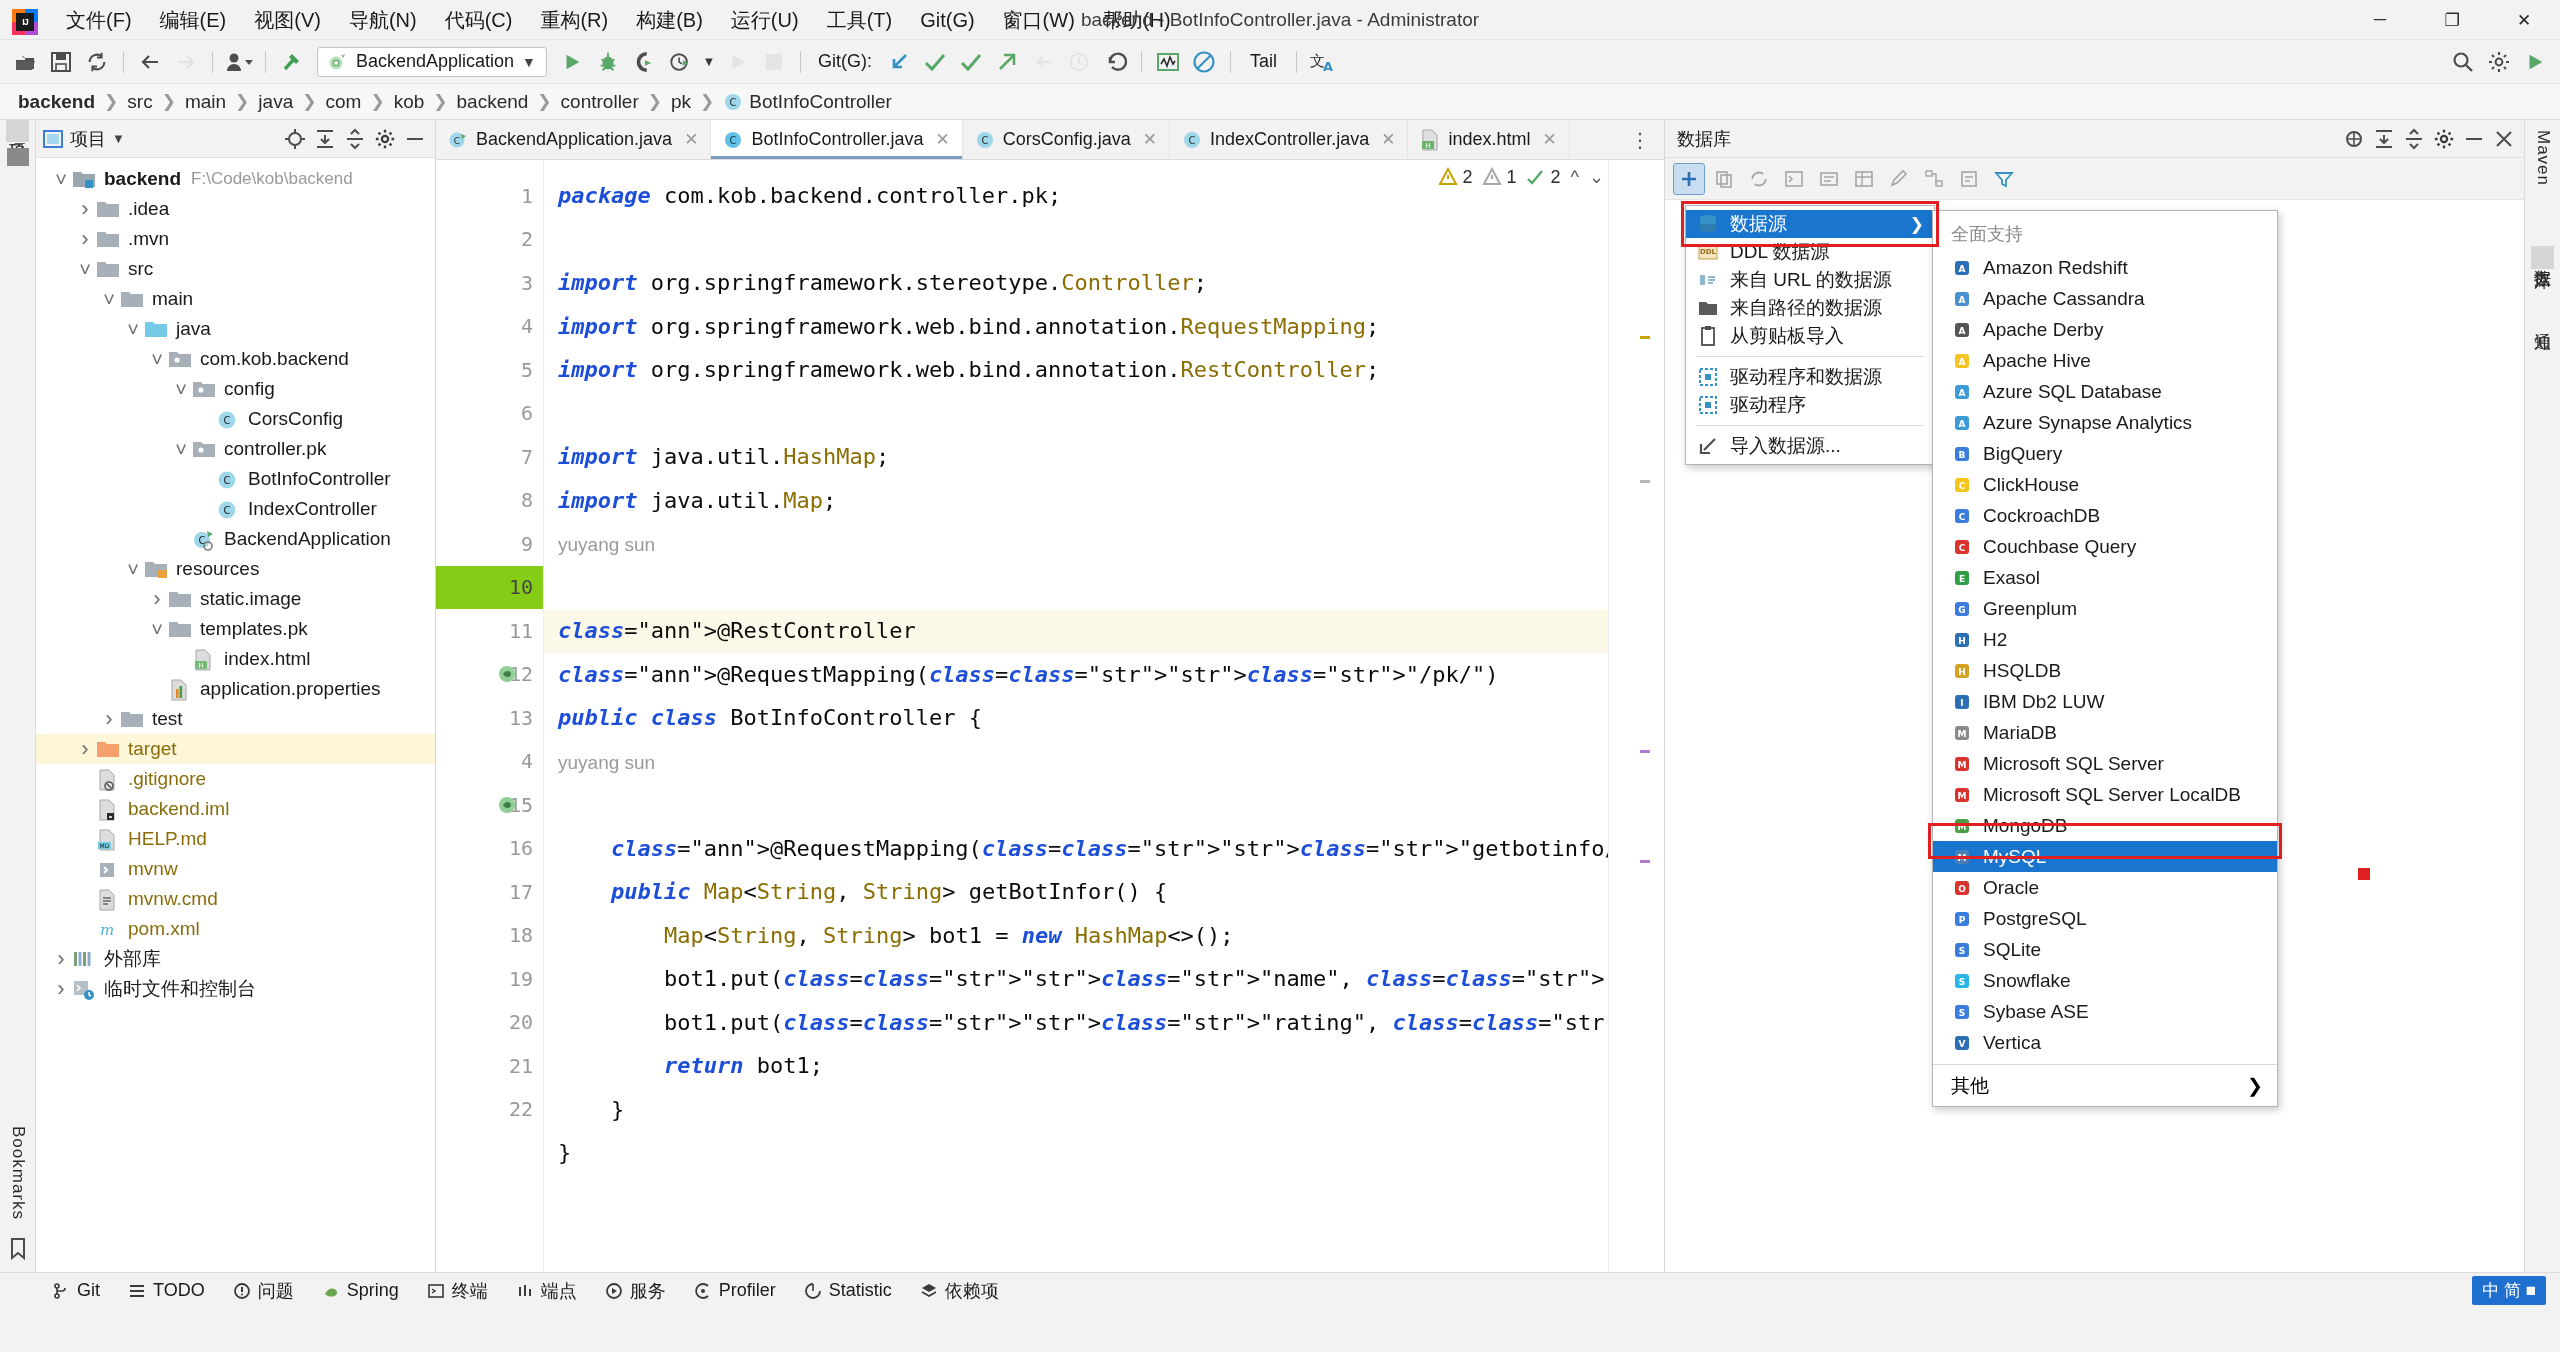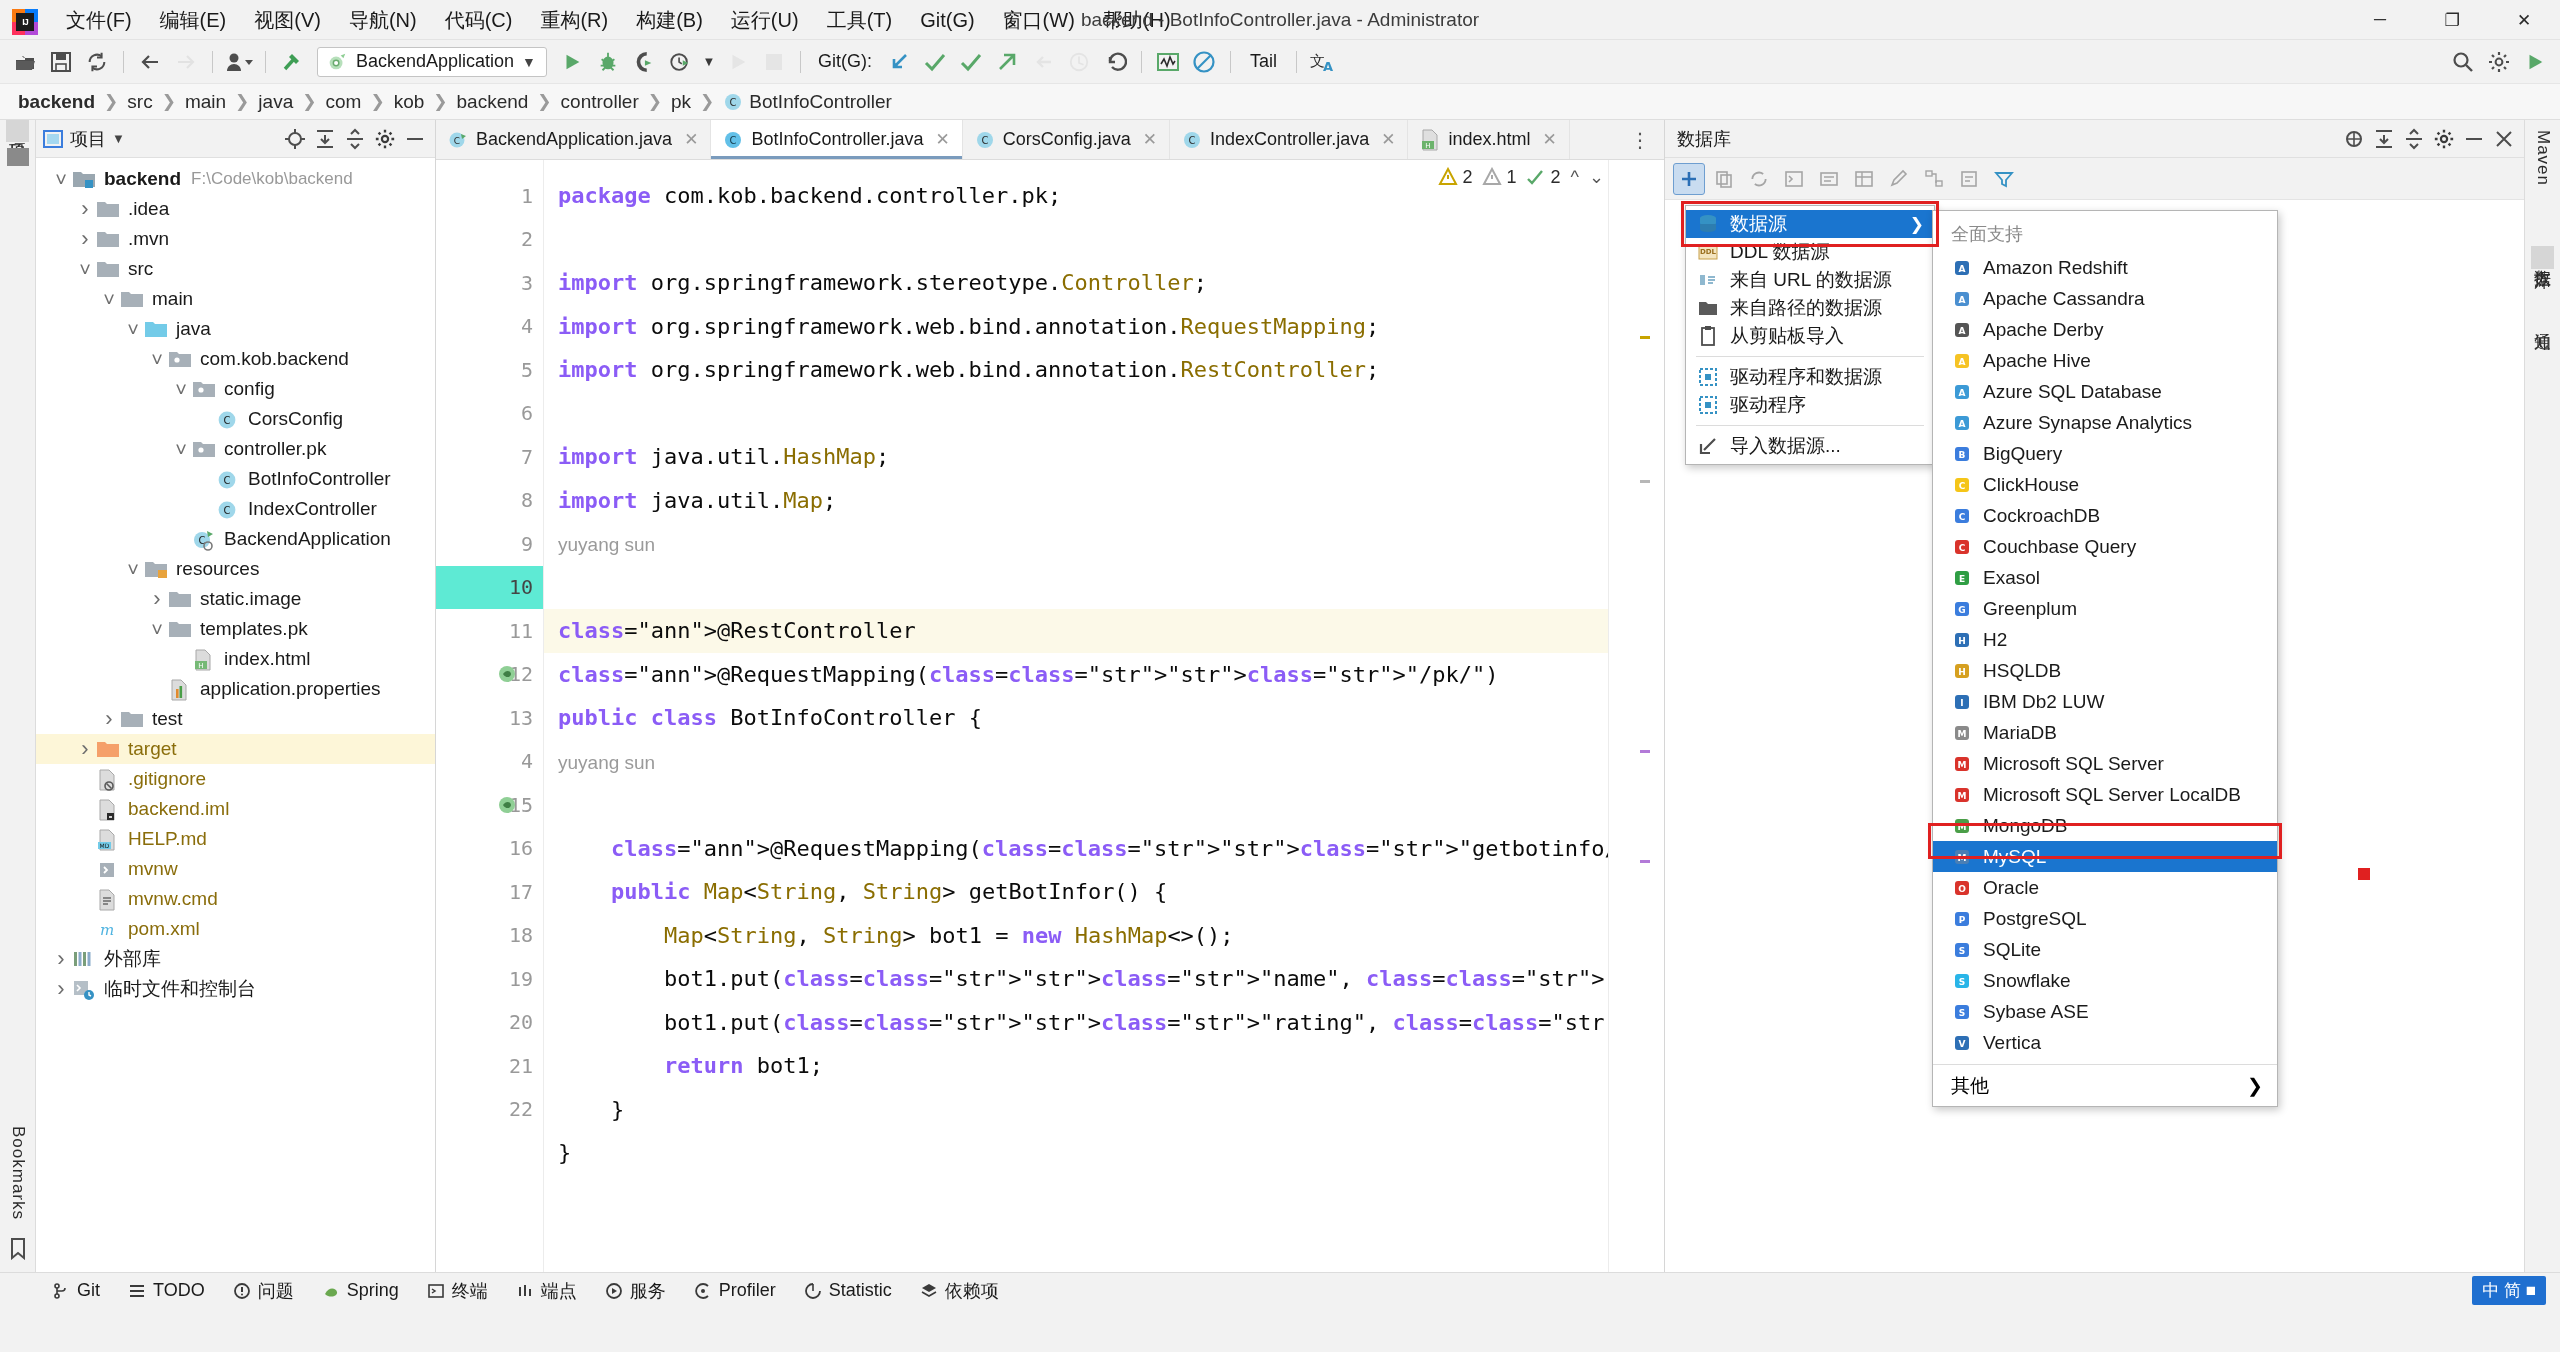--- a/index.html
+++ b/index.html
@@ -115,30 +115,30 @@
   .tab .x { color: #9a9a9a; font-size: 17px; margin-left: 4px; }
   .tabbar .more { margin-left: auto; display: flex; align-items: center; padding: 0 14px; color: #555; font-size: 20px; }
 
   .editorbody { flex: 1; display: flex; position: relative; overflow: hidden; background: #fff; }
   .gutter {
     width: 108px; background: #fff; border-right: 1px solid #ececec; padding-top: 14px;
     font-family: "DejaVu Sans Mono", monospace; font-size: 20px; color: #999;
     position: relative; flex: none;
   }
   .gl { height: 43.5px; display: flex; align-items: center; justify-content: flex-end; padding-right: 10px; position: relative; }
-  .gl.cur { color: #444; background: #5eead4; }
+  .gl.cur { color: #444; background: #84cc16; }
   .gmark { position: absolute; left: 60px; width: 22px; height: 22px; }
   .code {
     flex: 1; padding: 14px 0 0 14px; font-family: "DejaVu Sans Mono", monospace;
     font-size: 22px; line-height: 43.5px; color: #0b0b0b; white-space: pre; position: relative;
     overflow: hidden;
   }
   .code .ln { height: 43.5px; }
   .code .ln.hl { background: #fcf9e8; margin-left: -14px; padding-left: 14px; }
-  .kw { color: #8b5cf6; font-weight: 600; }
+  .kw { color: #1d4ed8; font-weight: 600; font-style: italic; }
   .cls2 { color: #8a6d00; }
   .author { color: #9a9a9a; font-size: 19px; font-family: "Liberation Sans", sans-serif; }
 
   .inspect {
     position: absolute; right: 0; top: 0; width: 56px; bottom: 0;
     background: #fff; border-left: 1px solid #ececec;
   }
   .inspbar { position: absolute; right: 60px; top: 6px; display: flex; align-items: center; gap: 10px;
              font-size: 18px; color: #2b2b2b; z-index: 5; }
   .inspbar .item { display: flex; align-items: center; gap: 4px; }

